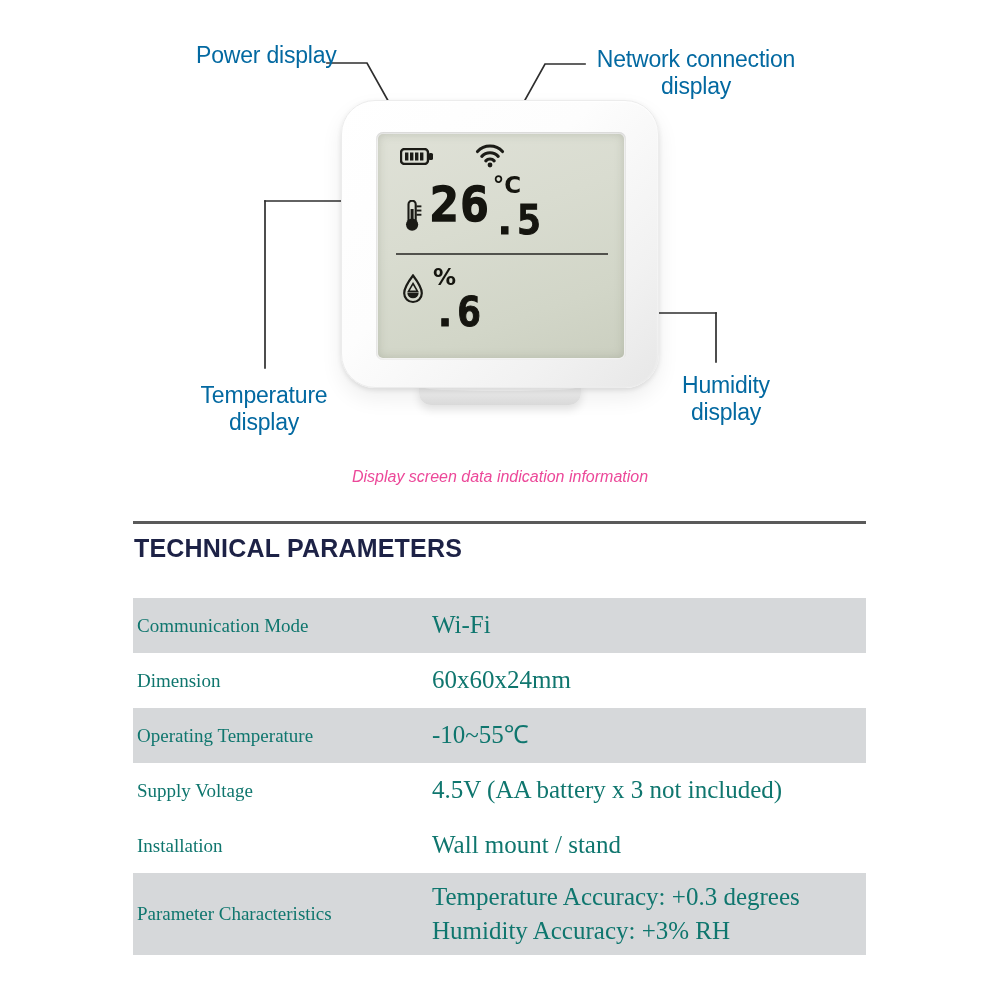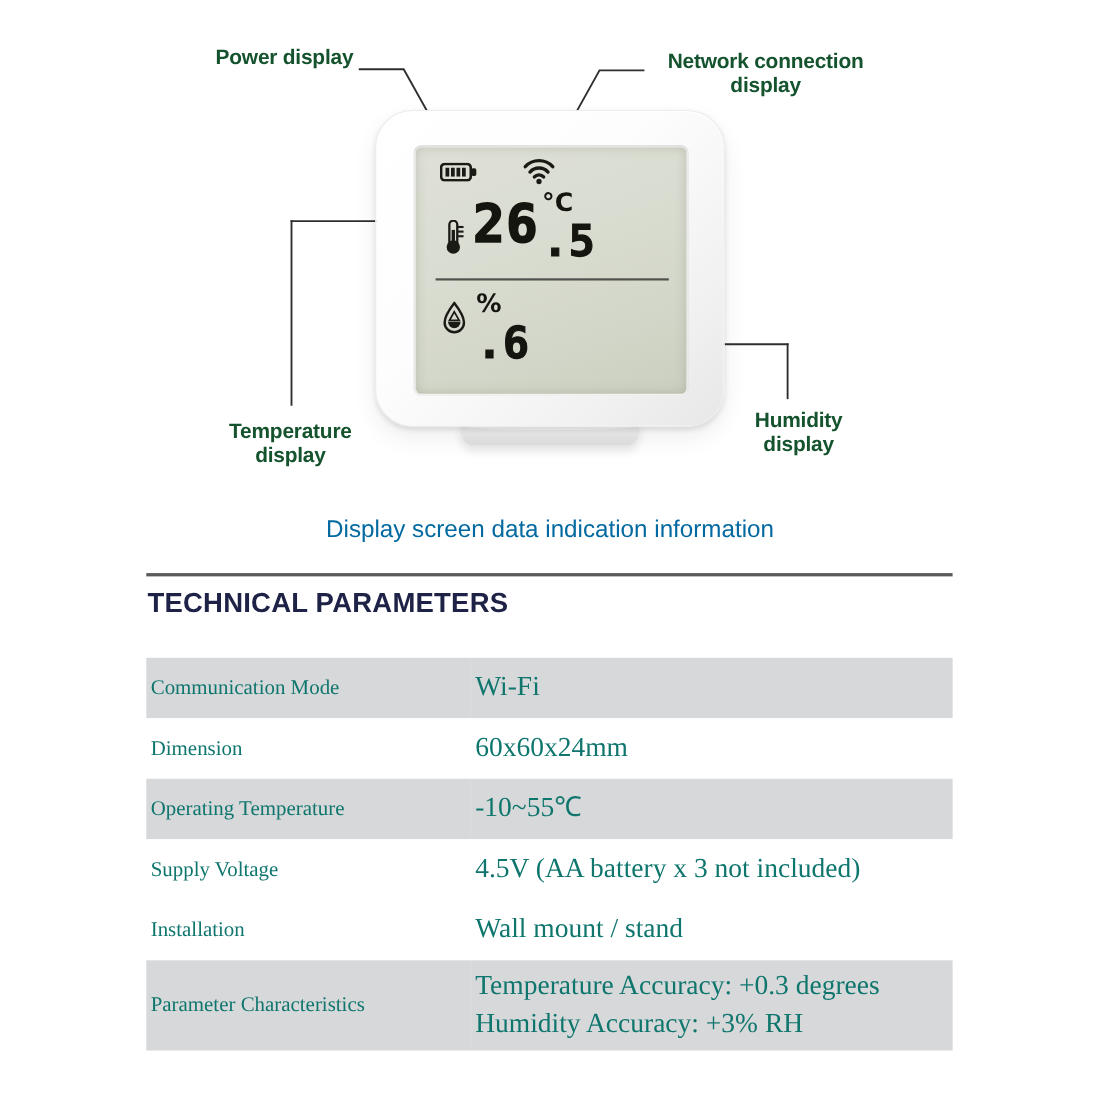--- a/index.html
+++ b/index.html
@@ -13,24 +13,24 @@
     position: relative;
     overflow: hidden;
     font-family: "Liberation Sans", sans-serif;
     background: #ffffff;
   }
 
   
   .callout-label {
     position: absolute;
     font-family: "Liberation Sans", sans-serif;
-    font-weight: bold;
-    font-size: 19px;
+    font-weight: normal;
+    font-size: 23px;
     line-height: 1.18;
-    color: #14532d;
+    color: #0369a1;
     letter-spacing: -0.2px;
     white-space: pre-line;
   }
   #lbl-power      { left: 196px; top: 42px; }
   #lbl-network    { left: 596px; top: 46px; text-align: center; width: 200px; }
   #lbl-temp       { left: 200px; top: 382px; text-align: center; width: 128px; }
   #lbl-humidity   { left: 672px; top: 372px; text-align: center; width: 108px; }
 
   
   #leaders {
@@ -165,22 +165,23 @@
   }
 
   
   #caption {
     position: absolute;
     left: 0;
     top: 468px;
     width: 1000px;
     text-align: center;
     font-family: "Liberation Sans", sans-serif;
-    font-size: 22px;
-    color: #0369a1;
+    font-size: 16px;
+    color: #ec4899;
+    font-style: italic;
   }
 
   
   #tp-rule {
     position: absolute;
     left: 133px;
     top: 521px;
     width: 733px;
     height: 3px;
     background: #5a5a5a;

